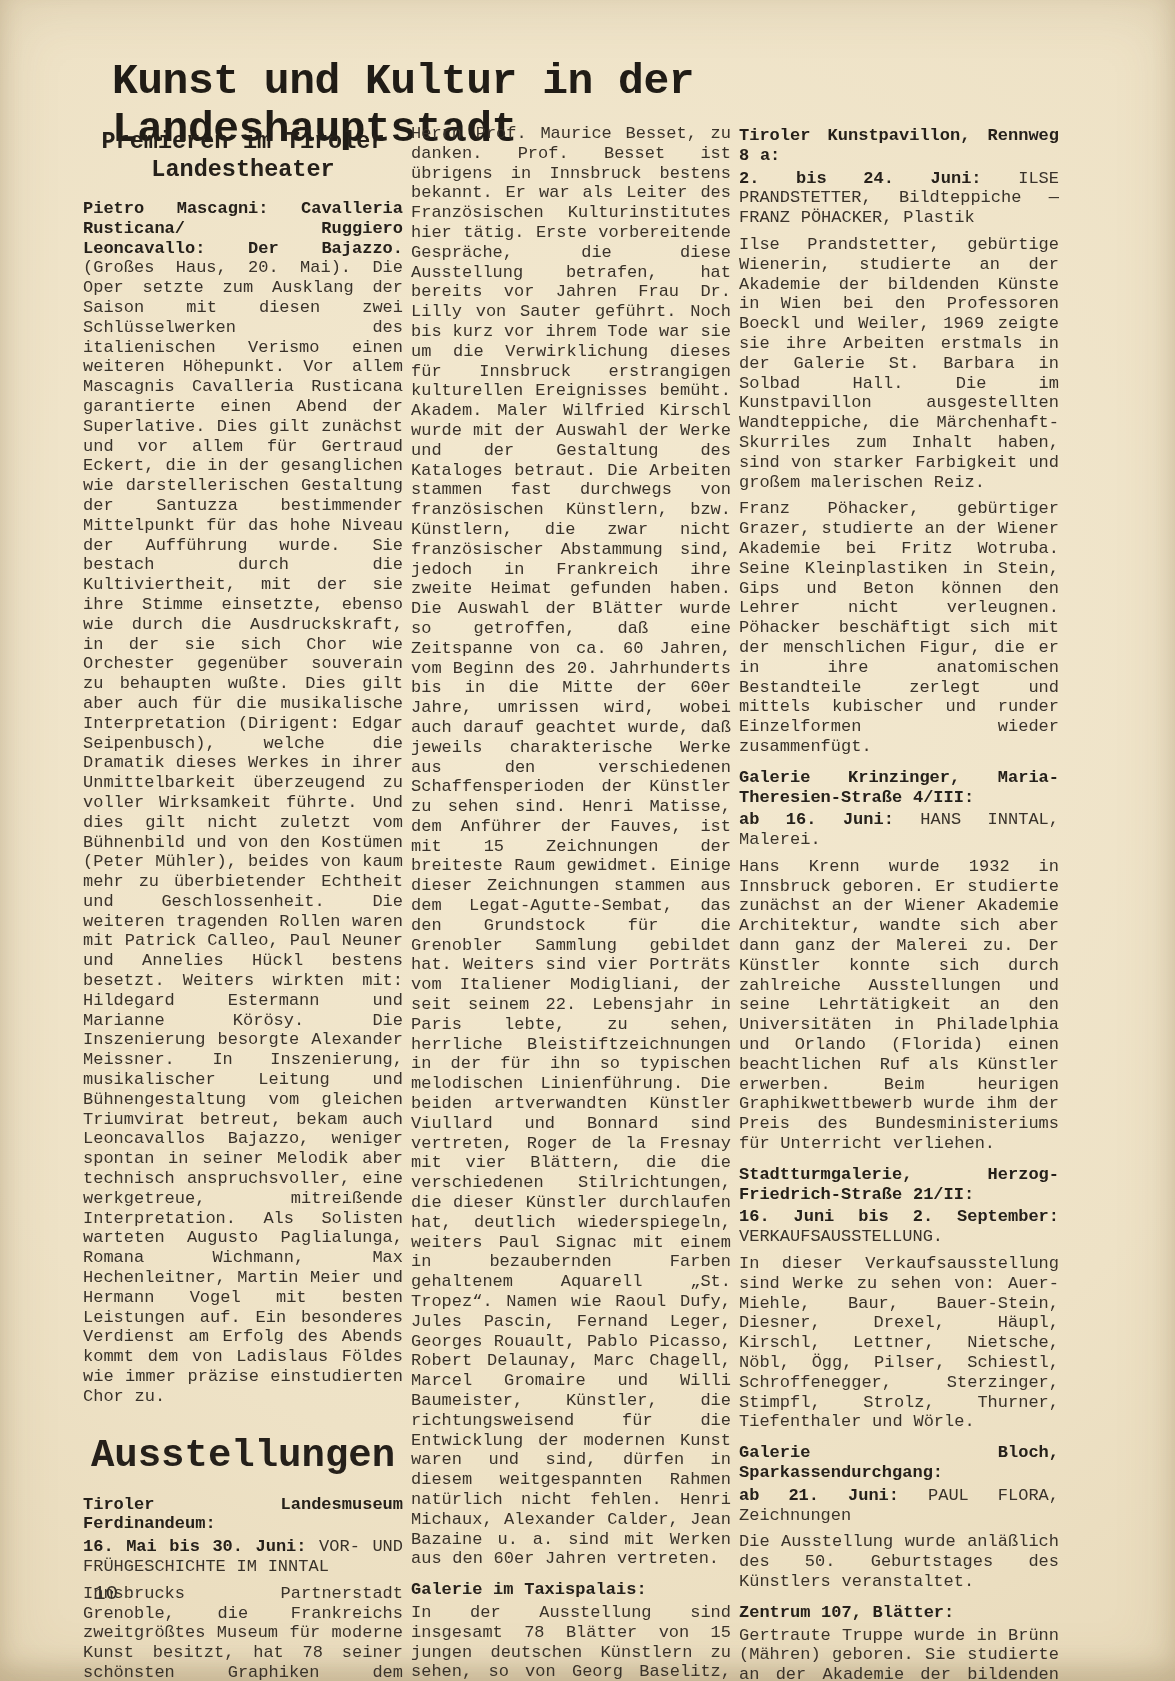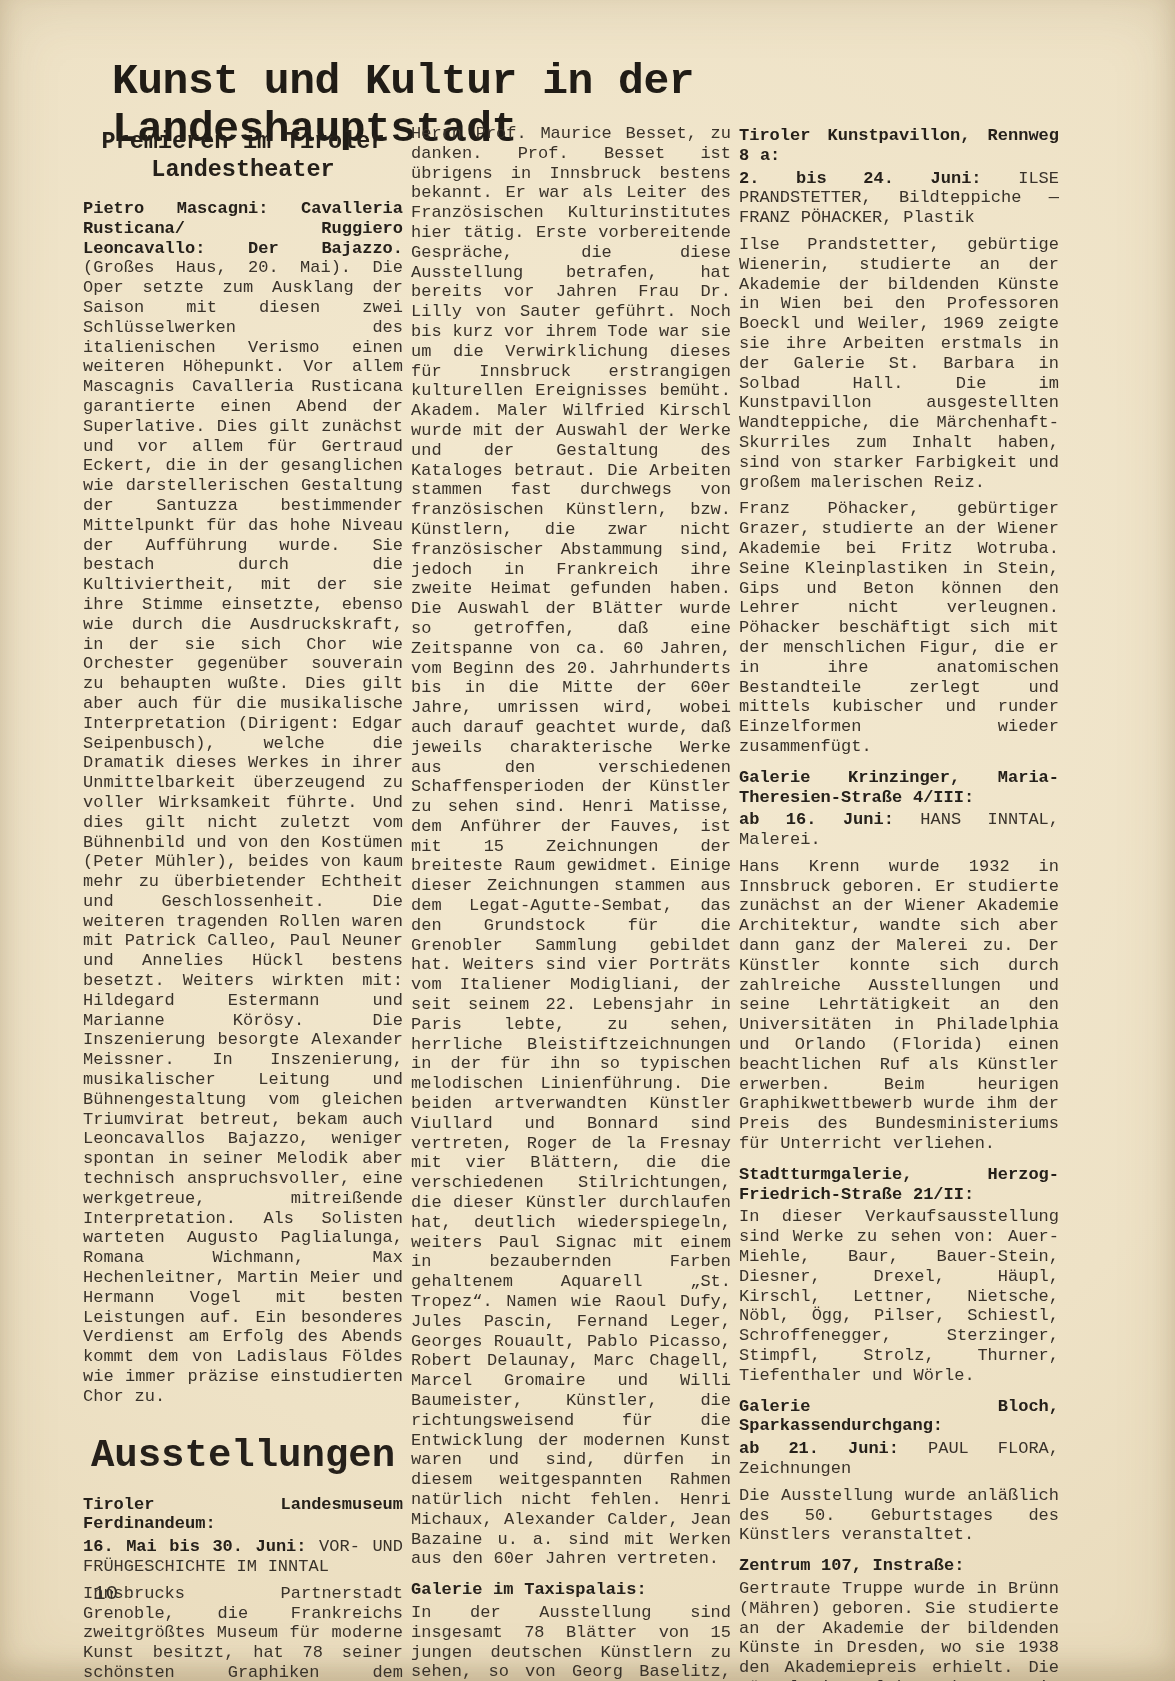--- a/index.html
+++ b/index.html
@@ -92,31 +92,32 @@
       </div>
 
       <div>
         <p class="venue">Galerie Krinzinger, Maria-Theresien-Straße 4/III:</p>
         <p class="entry"><span class="date">ab 16. Juni:</span> <span>HANS INNTAL, Malerei.</span></p>
         <p class="para">Hans Krenn wurde 1932 in Innsbruck geboren. Er studierte zunächst an der Wiener Akademie Architektur, wandte sich aber dann ganz der Malerei zu. Der Künstler konnte sich durch zahlreiche Ausstellungen und seine Lehrtätigkeit an den Universitäten in Philadelphia und Orlando (Florida) einen beachtlichen Ruf als Künstler erwerben. Beim heurigen Graphikwettbewerb wurde ihm der Preis des Bundesministeriums für Unterricht verliehen.</p>
       </div>
 
       <div>
         <p class="venue">Stadtturmgalerie, Herzog-Friedrich-Straße 21/II:</p>
+        <p class="entry"><span class="date">16. Juni bis 2. September:</span> <span>VERKAUFSAUSSTELLUNG.</span></p>
         <p class="para">In dieser Verkaufsausstellung sind Werke zu sehen von: Auer-Miehle, Baur, Bauer-Stein, Diesner, Drexel, Häupl, Kirschl, Lettner, Nietsche, Nöbl, Ögg, Pilser, Schiestl, Schroffenegger, Sterzinger, Stimpfl, Strolz, Thurner, Tiefenthaler und Wörle.</p>
       </div>
 
       <div>
         <p class="venue">Galerie Bloch, Sparkassendurchgang:</p>
         <p class="entry"><span class="date">ab 21. Juni:</span> <span>PAUL FLORA, Zeichnungen</span></p>
         <p class="para">Die Ausstellung wurde anläßlich des 50. Geburtstages des Künstlers veranstaltet.</p>
       </div>
 
       <div>
-        <p class="venue">Zentrum 107, Instraße:</p>
+        <p class="venue">Zentrum 107, Blätter:</p>
         <p class="para">Gertraute Truppe wurde in Brünn (Mähren) geboren. Sie studierte an der Akademie der bildenden Künste in Dresden, wo sie 1938 den Akademiepreis erhielt. Die Künstlerin lebt heute in Dornbirn.</p>
       </div>
 
       <div>
         <p class="venue">Galerie am Dom, Pfarrgasse 3:</p>
         <p class="entry"><span class="date">Juni:</span> <span>DALI-DISCOUNT. Akademie von Salvador Dali.</span></p>
       </div>
 
       <div>
         <p class="venue">Stadtarchiv Badgasse 2:</p>

